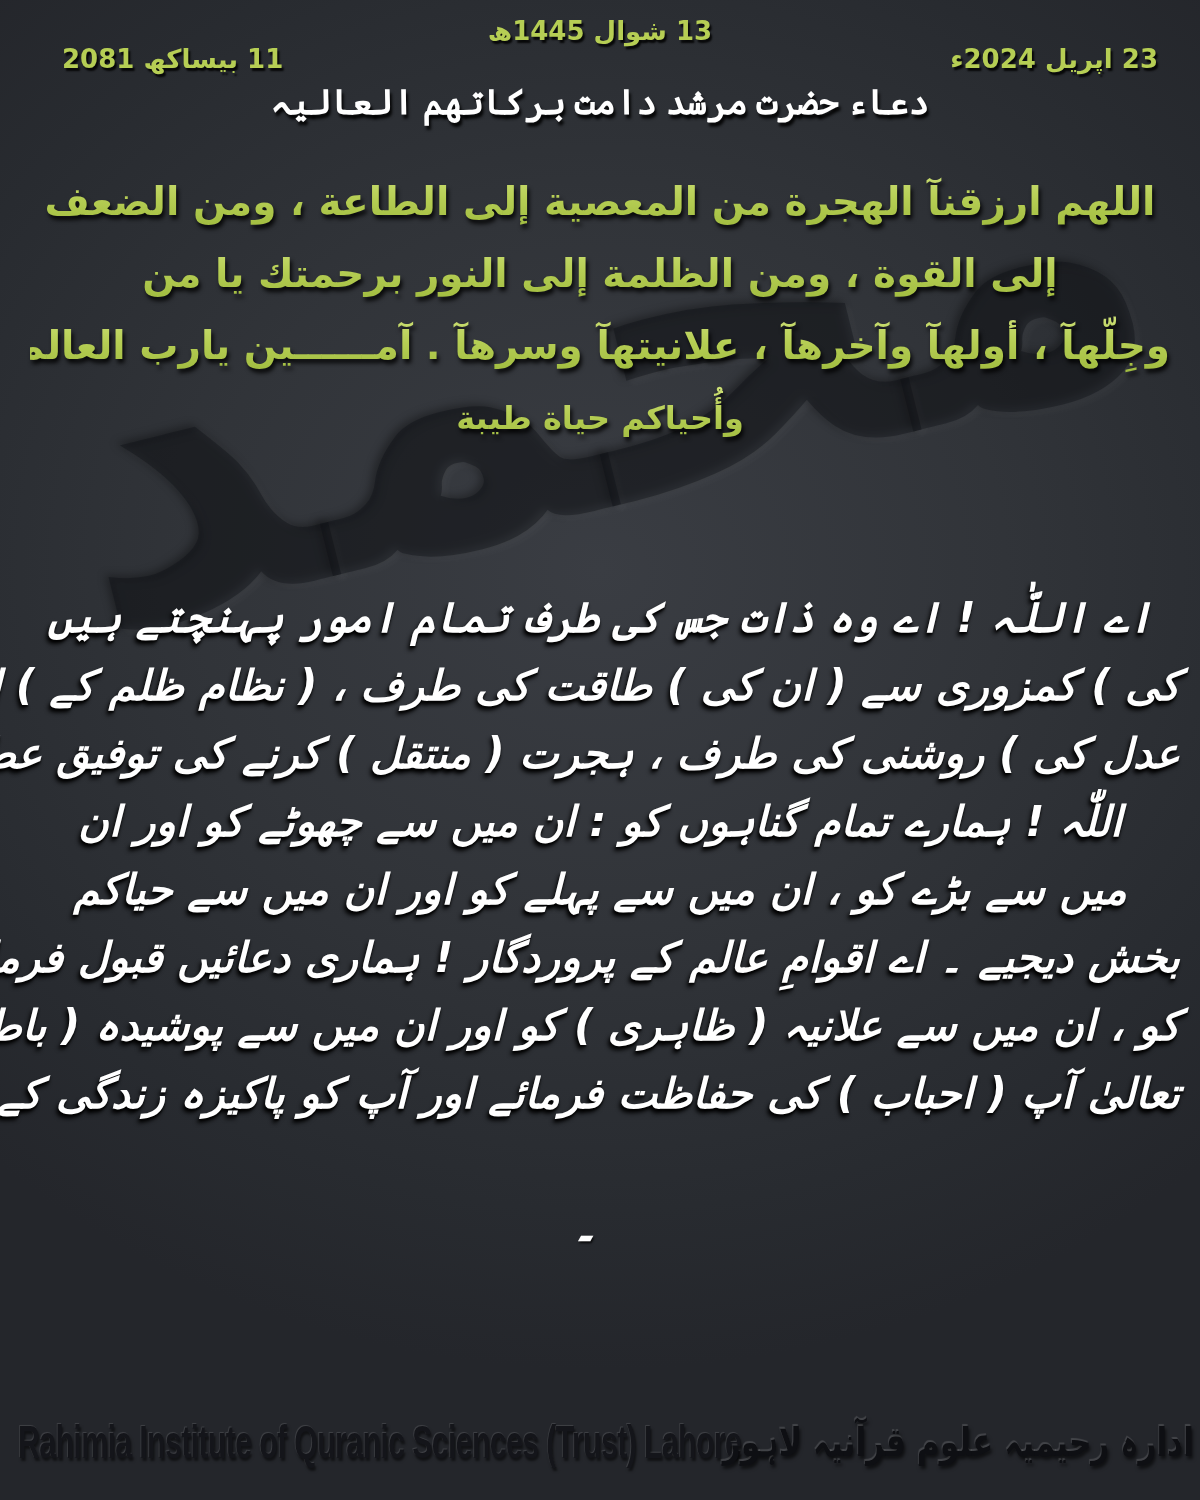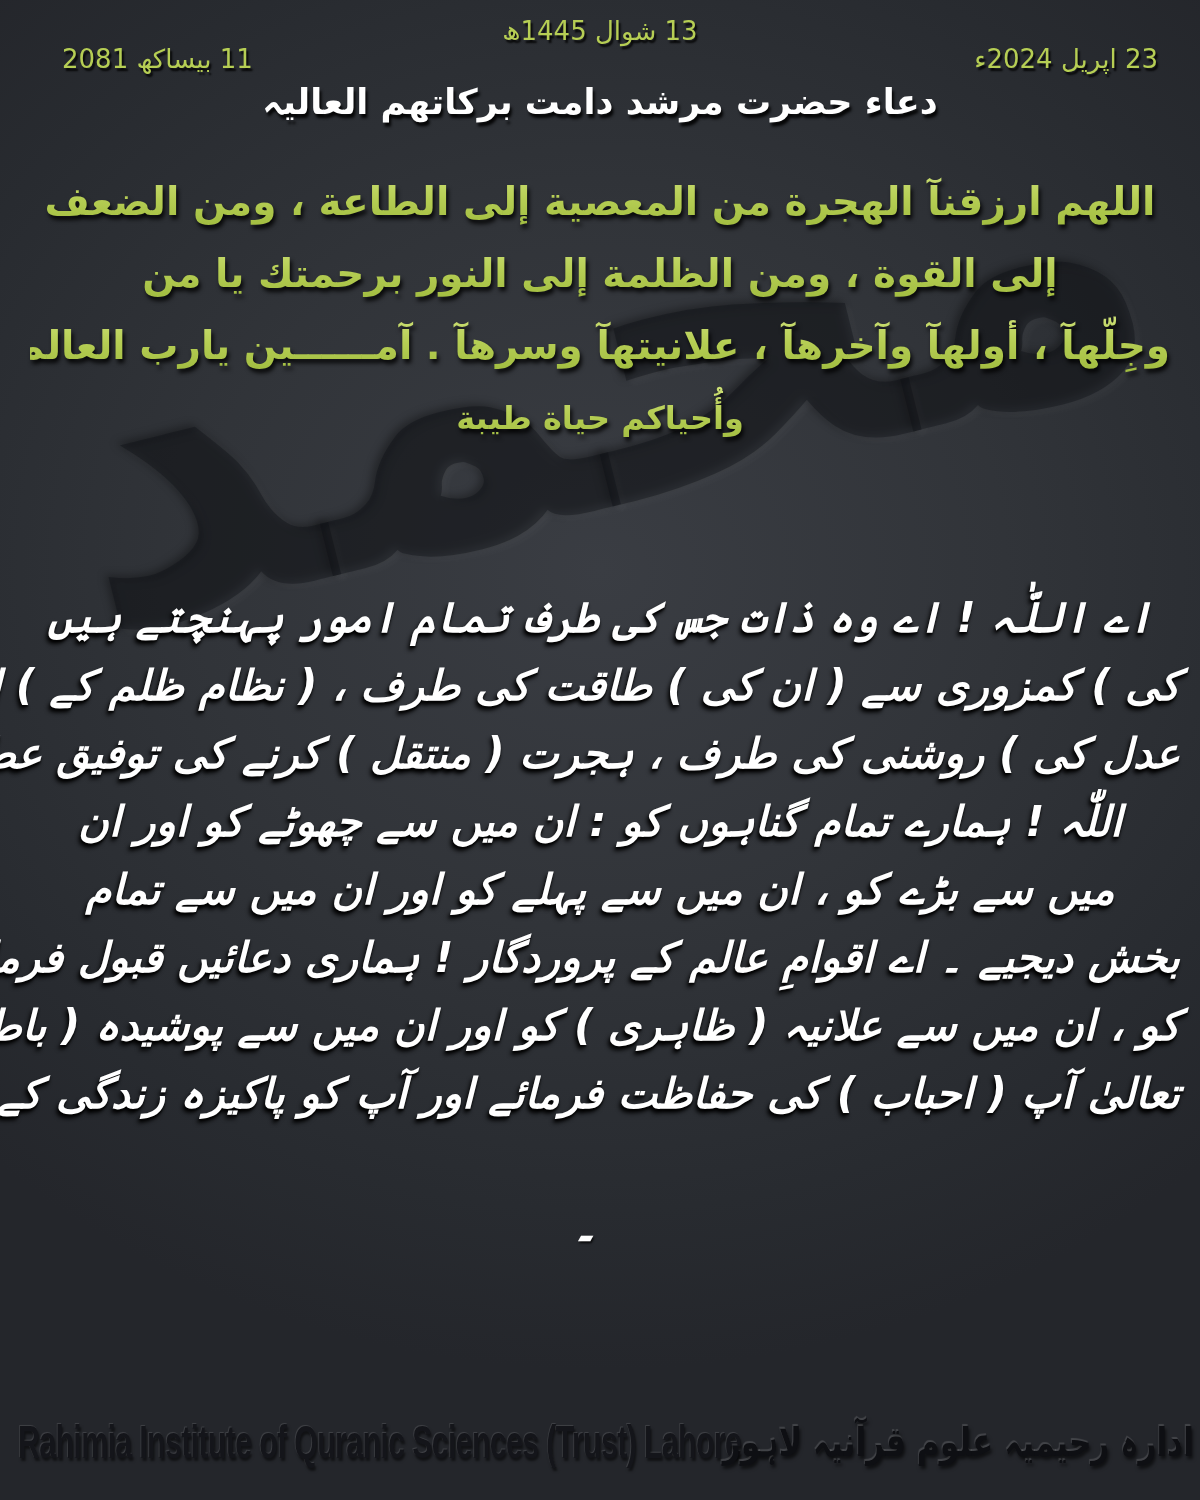--- a/index.html
+++ b/index.html
@@ -26,36 +26,37 @@
     transform:rotate(-14deg);
     pointer-events:none;
     user-select:none;
   }
 
   
   .date{
     position:absolute;
     color:#b6ce54;
     font-size:26px;
-    font-weight:normal;
+    font-weight:bold;
     text-shadow:2px 3px 2px rgba(0,0,0,0.85);
     white-space:nowrap;
   }
   .date-hijri{top:16px;left:0;right:0;text-align:center;}
   .date-gregorian{top:44px;right:42px;}
   .date-bikrami{top:44px;left:62px;}
 
   .title{
     position:absolute;
     top:82px;left:0;right:0;
     text-align:center;
     color:#ffffff;
     font-size:35px;
     font-weight:bold;
     text-shadow:2px 4px 3px rgba(0,0,0,0.9);
+    font-family:Liberation Serif, serif;
   }
 
   
   .arabic-block{
     position:absolute;
     top:166px;left:30px;right:30px;
     text-align:center;
     direction:rtl;
   }
   .arabic-line{
@@ -153,21 +154,21 @@
     <div class="arabic-line">إلى القوة ، ومن الظلمة إلى النور برحمتك يا من</div>
     <div class="arabic-line">وجِلّهآ ، أولهآ وآخرهآ ، علانيتهآ وسرهآ . آمــــــين يارب العالمين حفظكم الله</div>
     <div class="arabic-line">وأُحياكم حياة طيبة</div>
   </div>
 
   <div class="urdu-block">
     <div class="urdu-line">اے اللّٰہ ! اے وہ ذات جس کی طرف تمام امور پہنچتے ہیں</div>
     <div class="urdu-line">کی ) کمزوری سے ( ان کی ) طاقت کی طرف ، ( نظام ظلم کے ) اندھیرے سے ( نظام</div>
     <div class="urdu-line">عدل کی ) روشنی کی طرف ، ہجرت ( منتقل ) کرنے کی توفیق عطا کیجئے ۔ اے</div>
     <div class="urdu-line">اللّٰہ ! ہمارے تمام گناہوں کو : ان میں سے چھوٹے کو اور ان</div>
-    <div class="urdu-line">میں سے بڑے کو ، ان میں سے پہلے کو اور ان میں سے تمام</div>
+    <div class="urdu-line">میں سے بڑے کو ، ان میں سے پہلے کو اور ان میں سے حياكم</div>
     <div class="urdu-line">بخش دیجیے ۔ اے اقوامِ عالم کے پروردگار ! ہماری دعائیں قبول فرمالیجئے ! اللّٰہ</div>
     <div class="urdu-line">کو ، ان میں سے علانیہ ( ظاہری ) کو اور ان میں سے پوشیدہ ( باطنی ) کو ،</div>
     <div class="urdu-line">تعالیٰ آپ ( احباب ) کی حفاظت فرمائے اور آپ کو پاکیزہ زندگی کے ساتھ نوازے</div>
   </div>
 
   <div class="end-dash">-</div>
 
   <div class="footer">
     <div class="org-en">Rahimia Institute of Quranic Sciences (Trust) Lahore</div>
     <div class="org-calligraphy">ادارہ رحیمیہ علوم قرآنیہ لاہور</div>

